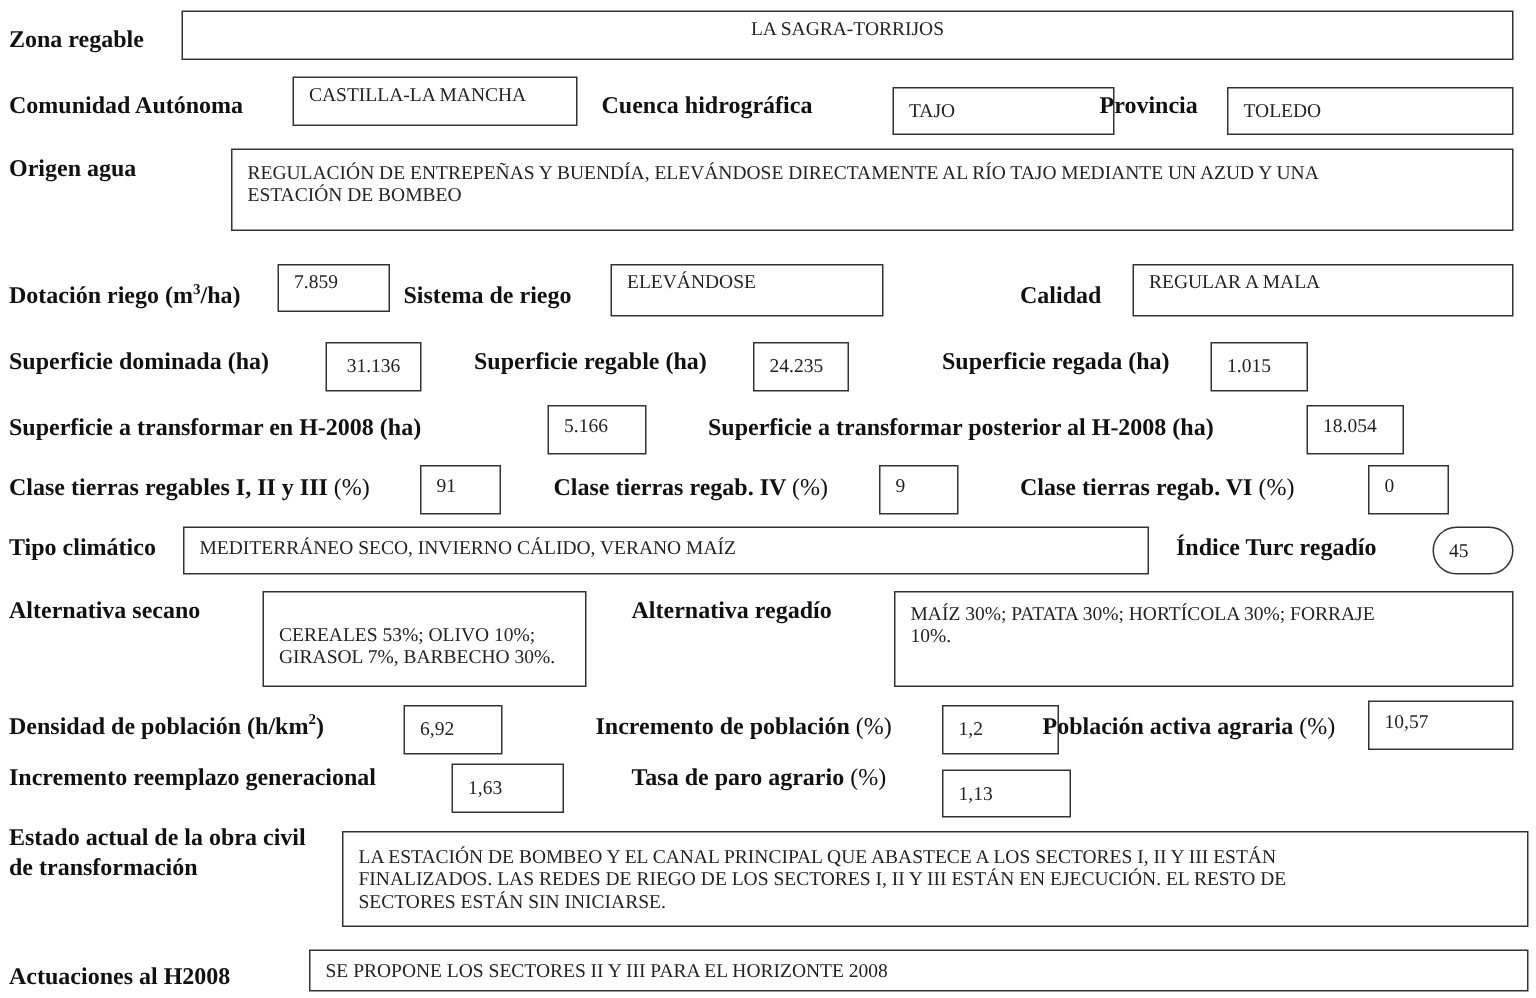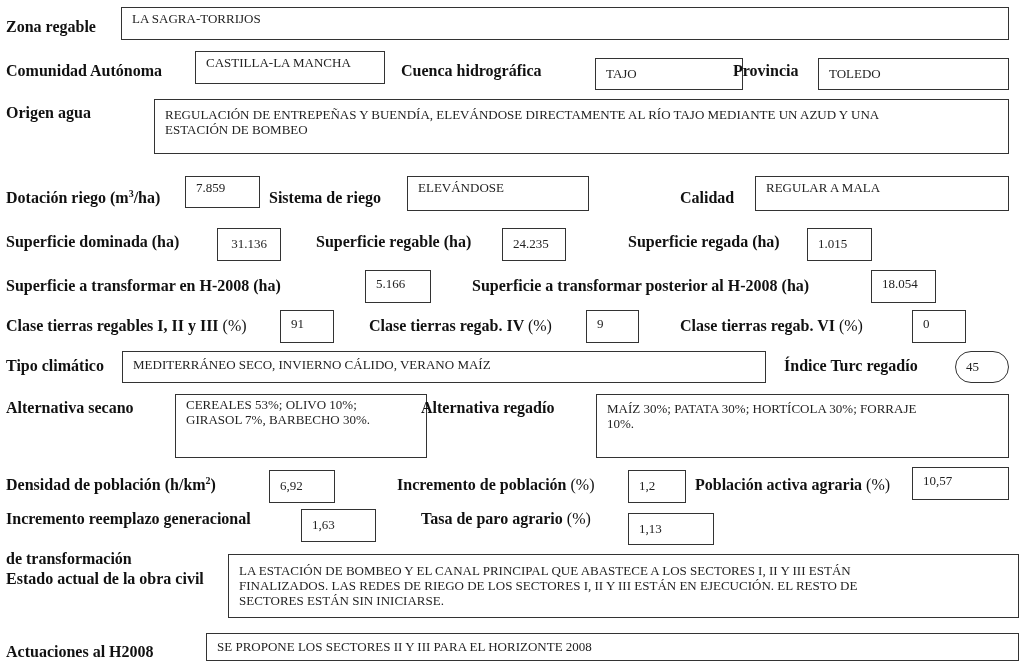--- a/index.html
+++ b/index.html
@@ -9,21 +9,21 @@
     .lbl .n { font-weight: normal; }
     .box { position: absolute; border: 1.3px solid #333; box-sizing: border-box; background: #fff;
            font-size: 13px; line-height: 15px; padding: 3px 10px; white-space: pre-wrap; color: #222; }
     .box.c { padding-top: 7px; }
     sup { font-size: 10px; line-height: 0; }
   </style>
 </head>
 <body>
 
 <div class="lbl" style="left:6px;top:18px;">Zona regable</div>
-<div class="box" style="left:121px;top:7px;width:888px;height:33px;">LA SAGRA-TORRIJOS</div>
+<div class="box" style="left:121px;top:7px;width:888px;height:33px;text-align:center;">LA SAGRA-TORRIJOS</div>
 
 <div class="lbl" style="left:6px;top:62px;">Comunidad Autónoma</div>
 <div class="box" style="left:195px;top:51px;width:190px;height:33px;">CASTILLA-LA MANCHA</div>
 <div class="lbl" style="left:401px;top:62px;">Cuenca hidrográfica</div>
 <div class="box c" style="left:575px;top:58px;width:148px;height:32px;margin-left:20px;">TAJO</div>
 <div class="lbl" style="left:733px;top:62px;">Provincia</div>
 <div class="box c" style="left:818px;top:58px;width:191px;height:32px;">TOLEDO</div>
 
 <div class="lbl" style="left:6px;top:104px;">Origen  agua</div>
 <div class="box" style="left:154px;top:99px;width:855px;height:55px;padding-top:7px;">REGULACIÓN DE ENTREPEÑAS Y BUENDÍA, ELEVÁNDOSE DIRECTAMENTE AL RÍO TAJO MEDIANTE UN AZUD Y UNA
@@ -54,40 +54,40 @@
 <div class="box" style="left:586px;top:310px;width:53px;height:33px;padding-top:5px;">9</div>
 <div class="lbl" style="left:680px;top:317px;"><span>Clase tierras regab. VI </span><span class="n">(%)</span></div>
 <div class="box" style="left:912px;top:310px;width:54px;height:33px;padding-top:5px;">0</div>
 
 <div class="lbl" style="left:6px;top:357px;">Tipo climático</div>
 <div class="box" style="left:122px;top:351px;width:644px;height:32px;padding-top:5px;">MEDITERRÁNEO SECO, INVIERNO CÁLIDO, VERANO MAÍZ</div>
 <div class="lbl" style="left:784px;top:357px;">Índice Turc regadío</div>
 <div class="box" style="left:955px;top:351px;width:54px;height:32px;padding-top:7px;border-radius:16px;">45</div>
 
 <div class="lbl" style="left:6px;top:399px;">Alternativa secano</div>
-<div class="box" style="left:175px;top:394px;width:252px;height:64px;padding-top:2px;">CEREALES 53%; OLIVO 10%;
+<div class="box" style="left:175px;top:394px;width:216px;height:64px;padding-top:20px;">CEREALES 53%; OLIVO 10%;
 GIRASOL 7%, BARBECHO 30%.</div>
 <div class="lbl" style="left:421px;top:399px;">Alternativa regadío</div>
 <div class="box" style="left:596px;top:394px;width:413px;height:64px;padding-top:6px;">MAÍZ 30%; PATATA 30%; HORTÍCOLA 30%; FORRAJE
 10%.</div>
 
 <div class="lbl" style="left:6px;top:476px;"><span>Densidad de población  (h/km</span><sup>2</sup><span>)</span></div>
 <div class="box c" style="left:269px;top:470px;width:66px;height:33px;">6,92</div>
 <div class="lbl" style="left:397px;top:476px;"><span>Incremento de población </span><span class="n">(%)</span></div>
-<div class="box c" style="left:628px;top:470px;width:58px;height:33px;">1,2</div>
+<div class="box c" style="left:628px;top:470px;width:78px;height:33px;">1,2</div>
 <div class="lbl" style="left:695px;top:476px;"><span>Población activa agraria </span><span class="n">(%)</span></div>
 <div class="box" style="left:912px;top:467px;width:97px;height:33px;padding-top:5px;">10,57</div>
 
 <div class="lbl" style="left:6px;top:510px;">Incremento reemplazo generacional</div>
 <div class="box c" style="left:301px;top:509px;width:75px;height:33px;">1,63</div>
 <div class="lbl" style="left:421px;top:510px;"><span>Tasa de paro agrario </span><span class="n">(%)</span></div>
 <div class="box c" style="left:628px;top:513px;width:86px;height:32px;">1,13</div>
 
 <div class="lbl" style="left:6px;top:549px;line-height:20px;">
+    <div>Estado actual de la obra civil</div>
     <div>de transformación</div>
-    <div>Estado actual de la obra civil</div>
   </div>
 <div class="box" style="left:228px;top:554px;width:791px;height:64px;padding-top:8px;">LA ESTACIÓN DE BOMBEO Y EL CANAL PRINCIPAL QUE ABASTECE A LOS SECTORES I, II Y III ESTÁN
 FINALIZADOS. LAS REDES DE RIEGO DE LOS SECTORES I, II Y III ESTÁN EN EJECUCIÓN. EL RESTO DE
 SECTORES ESTÁN SIN INICIARSE.</div>
 
 <div class="lbl" style="left:6px;top:643px;">Actuaciones al H2008</div>
 <div class="box" style="left:206px;top:633px;width:813px;height:28px;padding-top:5px;">SE PROPONE LOS SECTORES II Y III PARA EL HORIZONTE 2008</div>
 
 </body></html>

